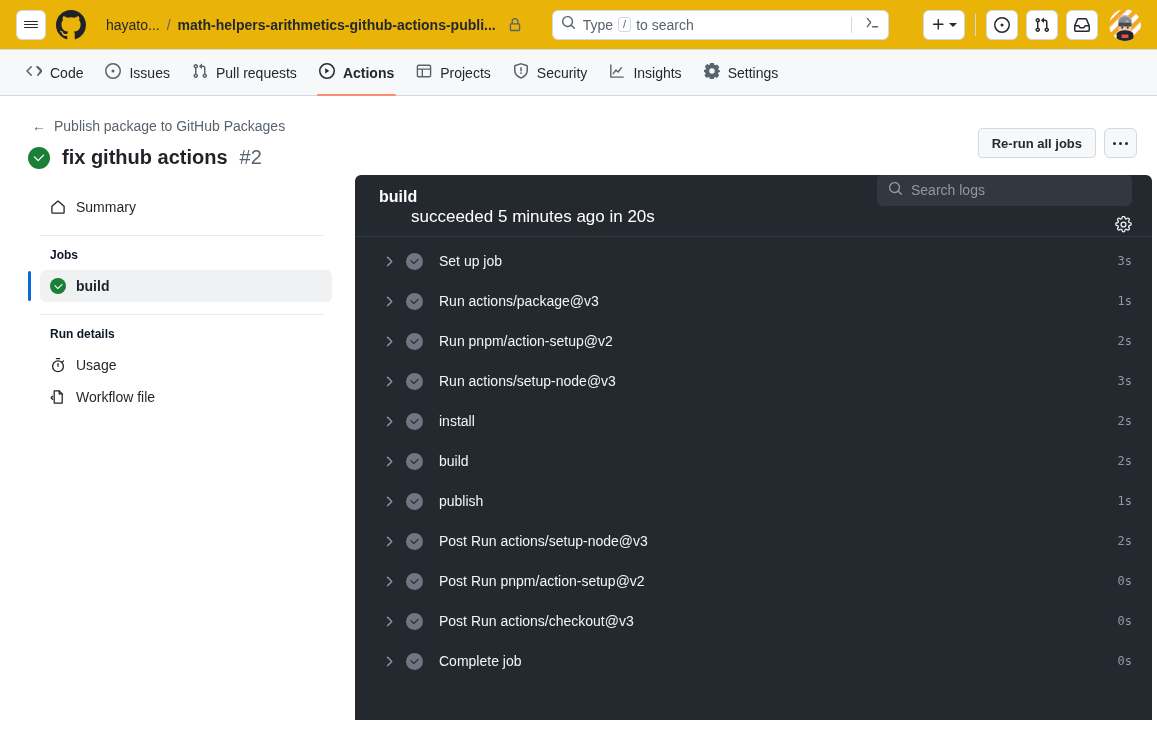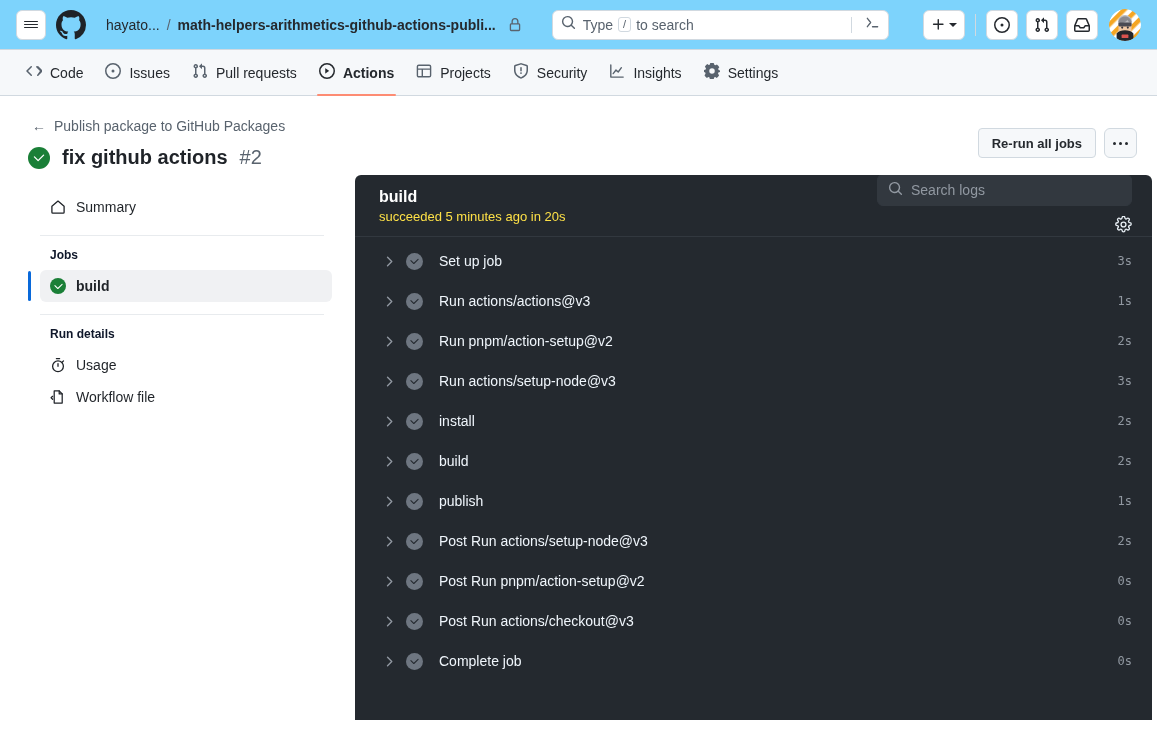--- a/index.html
+++ b/index.html
@@ -7,21 +7,21 @@
     width: 1157px; height: 741px;
     background: #ffffff;
     font-family: "Liberation Sans", sans-serif;
     -webkit-font-smoothing: antialiased;
     overflow: hidden;
   }
   .page { position: relative; width: 1157px; height: 741px; }
 
   
   .topbar {
-    height: 50px; background: #7dd3fc;
+    height: 50px; background: #eab308;
     border-bottom: 1px solid #d1d9e0;
     display: flex; align-items: center;
     padding: 0 16px; gap: 8px;
   }
   .hamburger {
     width: 30px; height: 30px; border: 1px solid #d1d9e0;
     border-radius: 6px; background: #ffffff;
     display: flex; align-items: center; justify-content: center;
     flex: none;
   }
@@ -157,21 +157,21 @@
   .logs {
     width: 797px; flex: none; background: #24292f;
     border-radius: 6px 6px 0 0; margin-left: 23px;
     margin-top: -16px; height: 545px; overflow: hidden;
   }
   .logs-head {
     height: 62px; display: flex; align-items: center;
     padding: 0 20px 0 24px; border-bottom: 1px solid #32383f;
   }
   .logs-title .jn { font-size: 16px; font-weight: 700; color: #ffffff; line-height: 19px; }
-  .logs-title .js { font-size: 13px; color: #fde047; margin-top: 3px; line-height: 15px; }
+  .logs-title .js { font-size: 17px; color: #ffffff; margin-top: 3px; line-height: 15px; margin-left: 32px; }
   .logs-tools { margin-left: auto; display: flex; align-items: flex-end; gap: 10px; flex-direction: column; }
   .log-search {
     width: 255px; height: 32px; background: #32383f;
     border: 1px solid #32383f; border-radius: 6px;
     display: flex; align-items: center; gap: 8px; padding: 0 10px;
   }
   .log-search .ph { font-size: 14px; color: #9198a1; }
 
   .steps { padding-top: 4px; }
   .step {
@@ -559,21 +559,21 @@
           <span class="chev">
             <svg width="13" height="13" viewBox="0 0 16 16" fill="none" stroke="#9198a1" stroke-width="1.7" stroke-linecap="round" stroke-linejoin="round">
                 <path d="M5.6 2.8 10.8 8l-5.2 5.2"></path>
               </svg>
           </span>
           <span class="stepok">
             <svg width="11" height="11" viewBox="0 0 16 16" fill="#24292f">
                 <path d="M13.78 4.22a.75.75 0 0 1 0 1.06l-6.25 6.25a.75.75 0 0 1-1.06 0L2.22 7.28a.751.751 0 0 1 .018-1.042.751.751 0 0 1 1.042-.018L7 9.94l5.72-5.72a.75.75 0 0 1 1.06 0Z"></path>
               </svg>
           </span>
-          <span class="name">Run actions/actions@v3</span>
+          <span class="name">Run actions/package@v3</span>
           <span class="dur">1s</span>
         </div>
 
         <div class="step">
           <span class="chev">
             <svg width="13" height="13" viewBox="0 0 16 16" fill="none" stroke="#9198a1" stroke-width="1.7" stroke-linecap="round" stroke-linejoin="round">
                 <path d="M5.6 2.8 10.8 8l-5.2 5.2"></path>
               </svg>
           </span>
           <span class="stepok">

